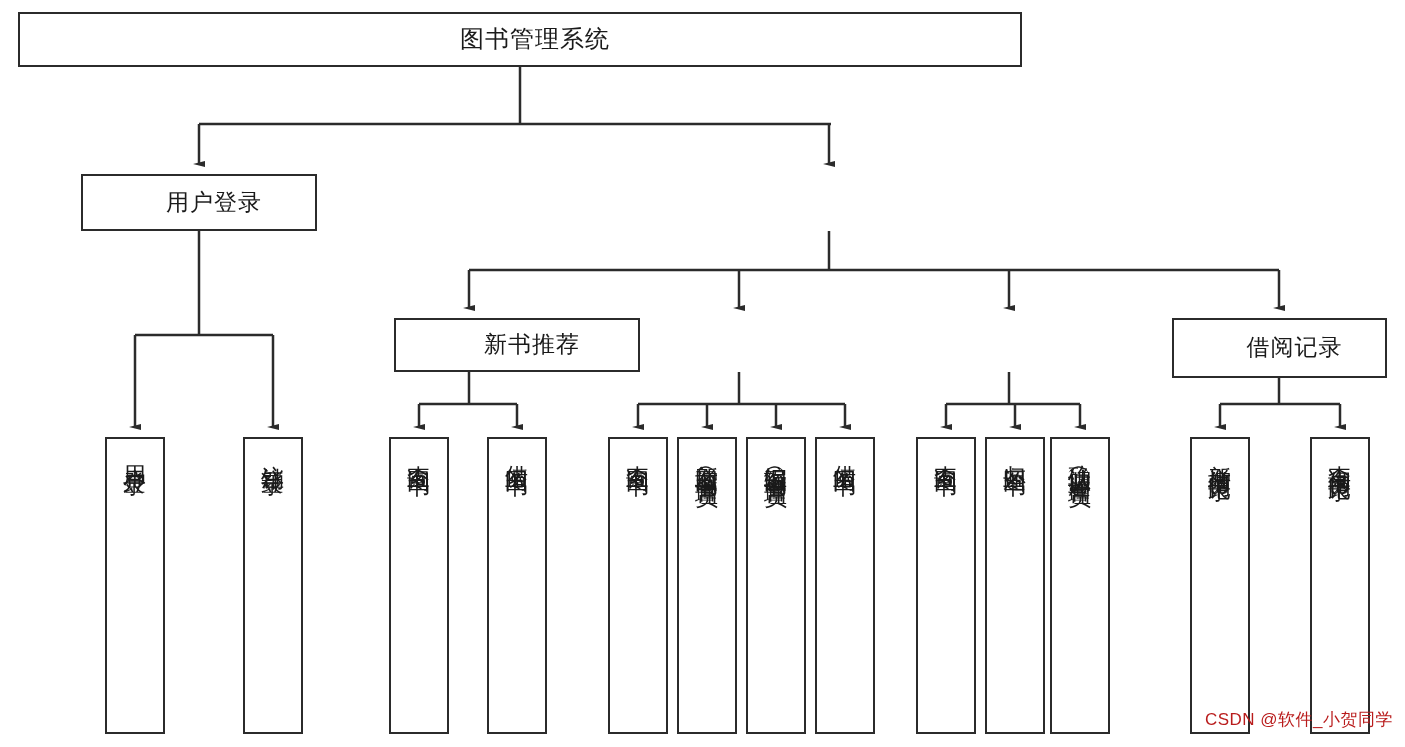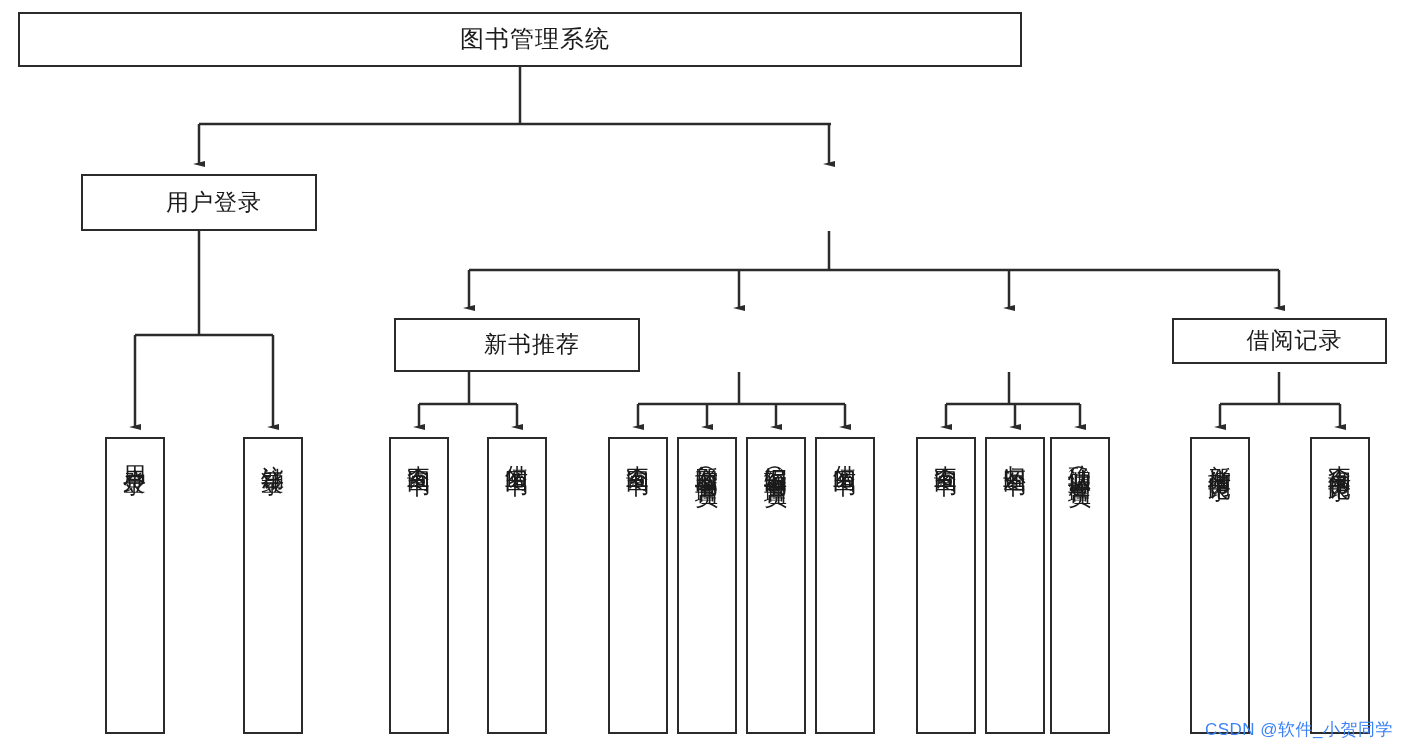--- a/index.html
+++ b/index.html
@@ -56,23 +56,23 @@
     -webkit-writing-mode: vertical-rl;
     line-height: 1.05;
     letter-spacing: 3px;
     white-space: nowrap;
     font-size: 23px;
     color: #1a1a1a;
   }
   #watermark {
     position: absolute;
     right: 12px;
-    bottom: 6px;
+    bottom: 16px;
     font-size: 17px;
-    color: #3b82f6;
+    color: #b91c1c;
     letter-spacing: 0.5px;
     white-space: nowrap;
     font-family: "Liberation Sans", "DejaVu Sans", sans-serif;
   }
 </style>
 </head>
 <body>
 
 <div id="diagram-root">
 
@@ -142,21 +142,21 @@
     <span>图书管理系统</span>
   </div>
 
   <div class="node horiz" style="left: 81px; top: 174px; width: 236px; height: 57px;">
     <span>用户登录</span>
   </div>
 
   <div class="node horiz" style="left: 362px; top: 318px; width: 246px; height: 54px; margin-left: 32px;">
     <span>新书推荐</span>
   </div>
-  <div class="node horiz" style="left: 1172px; top: 318px; width: 215px; height: 46px; justify-content: center;">
+  <div class="node horiz" style="left: 1172px; top: 318px; width: 215px; height: 60px; justify-content: center;">
     <span>借阅记录</span>
   </div>
 
   <div class="node leaf" style="left: 105px; top: 437px; width: 60px; height: 297px;">
     <span class="vert-text">用户登录</span>
   </div>
   <div class="node leaf" style="left: 243px; top: 437px; width: 60px; height: 297px;">
     <span class="vert-text">注销登录</span>
   </div>
   <div class="node leaf" style="left: 389px; top: 437px; width: 60px; height: 297px;">

